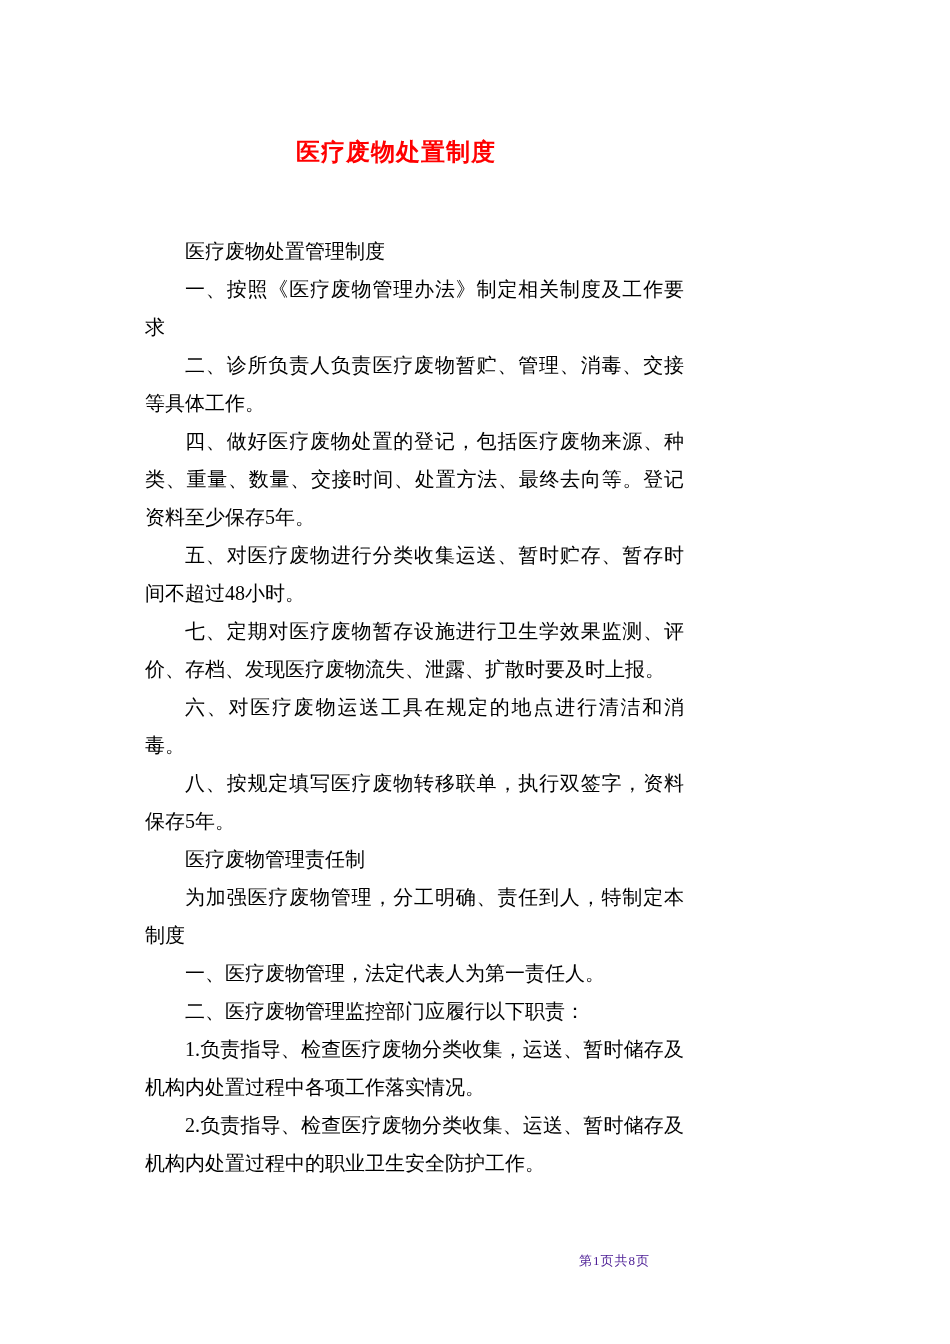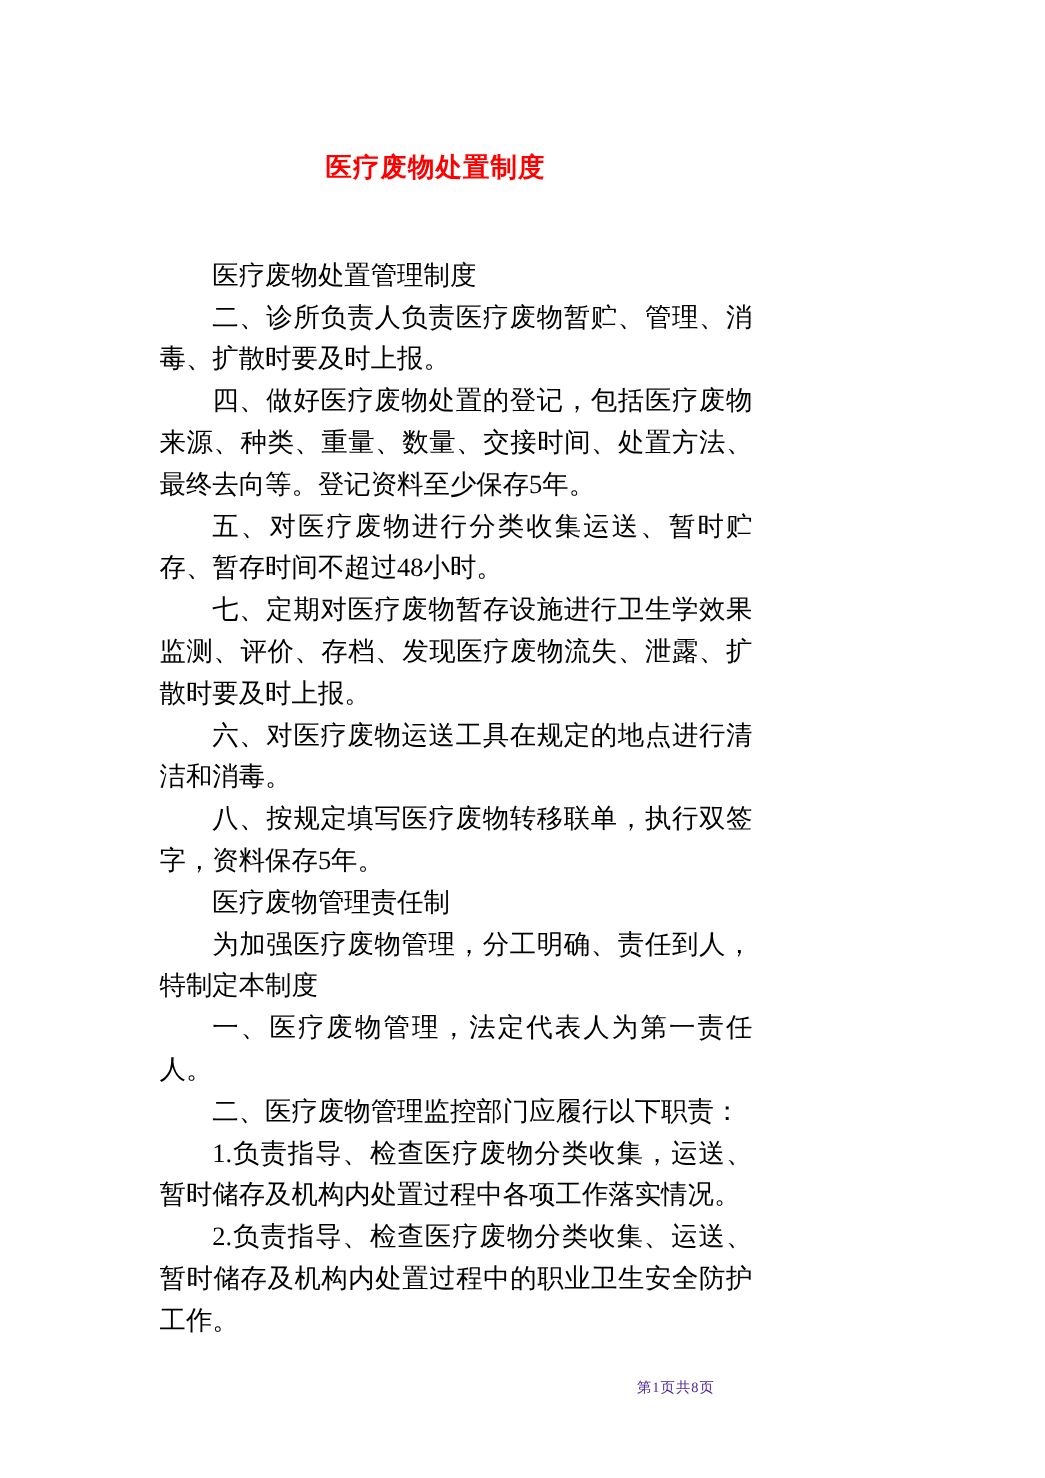--- a/index.html
+++ b/index.html
@@ -25,21 +25,21 @@
   .doc-title {
     margin: 0;
     padding-top: 136px;
     text-align: center;
     font-size: 24px;
     font-weight: 700;
     letter-spacing: 1px;
   }
   .doc-body {
     margin: 64px 108px 0 145px;
-    font-size: 24px;
+    font-size: 20px;
     line-height: 38px;
     text-align: justify;
     text-justify: inter-ideograph;
   }
   .doc-body p {
     margin: 0;
     padding: 0;
     text-indent: 2em;
     word-break: break-all;
   }
@@ -55,21 +55,22 @@
 </style>
 </head>
 <body>
 
 <div class="doc-page">
 
   <h1 class="doc-title" style="color: rgb(255, 0, 0);">医疗废物处置制度</h1>
 
   <div class="doc-body" id="doc-body">
       <p>医疗废物处置管理制度</p>
-      <p>二、诊所负责人负责医疗废物暂贮、管理、消毒、扩散时要及时上报。</p>
+      <p>一、按照《医疗废物管理办法》制定相关制度及工作要求</p>
+      <p>二、诊所负责人负责医疗废物暂贮、管理、消毒、交接等具体工作。</p>
       <p>四、做好医疗废物处置的登记，包括医疗废物来源、种类、重量、数量、交接时间、处置方法、最终去向等。登记资料至少保存5年。</p>
       <p>五、对医疗废物进行分类收集运送、暂时贮存、暂存时间不超过48小时。</p>
       <p>七、定期对医疗废物暂存设施进行卫生学效果监测、评价、存档、发现医疗废物流失、泄露、扩散时要及时上报。</p>
       <p>六、对医疗废物运送工具在规定的地点进行清洁和消毒。</p>
       <p>八、按规定填写医疗废物转移联单，执行双签字，资料保存5年。</p>
       <p>医疗废物管理责任制</p>
       <p>为加强医疗废物管理，分工明确、责任到人，特制定本制度</p>
       <p>一、医疗废物管理，法定代表人为第一责任人。</p>
       <p>二、医疗废物管理监控部门应履行以下职责：</p>
       <p>1.负责指导、检查医疗废物分类收集，运送、暂时储存及机构内处置过程中各项工作落实情况。</p>

